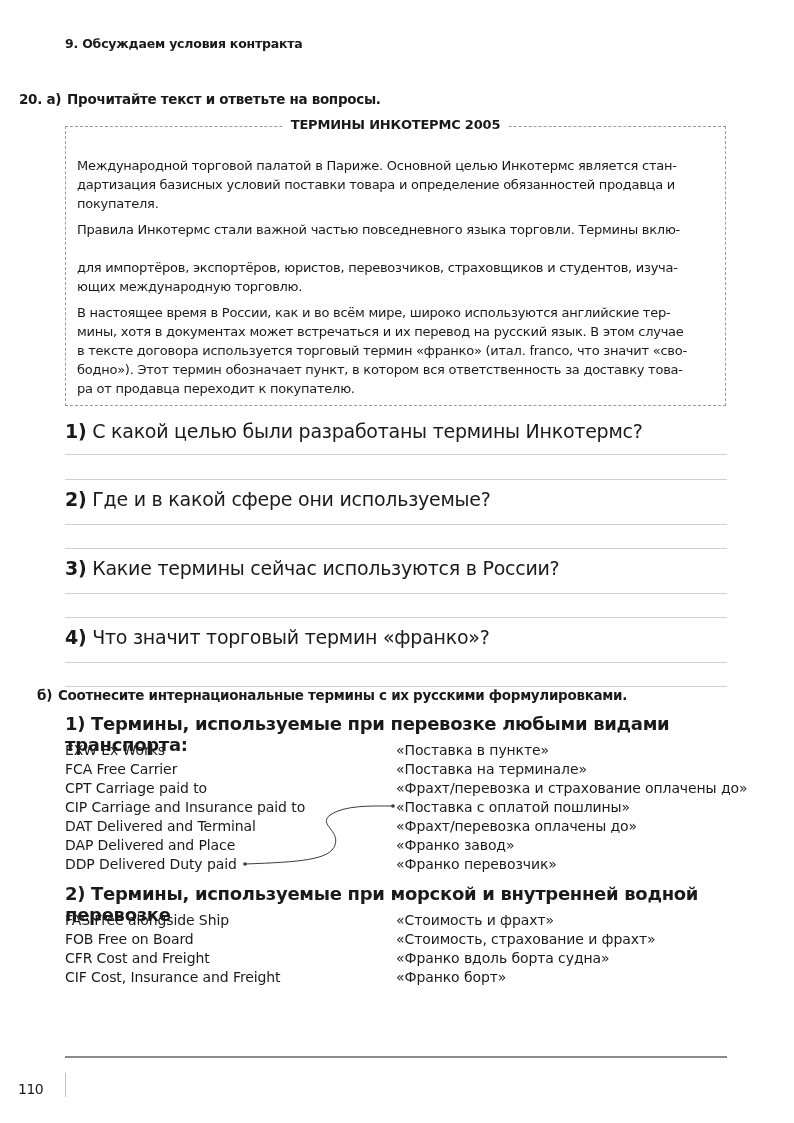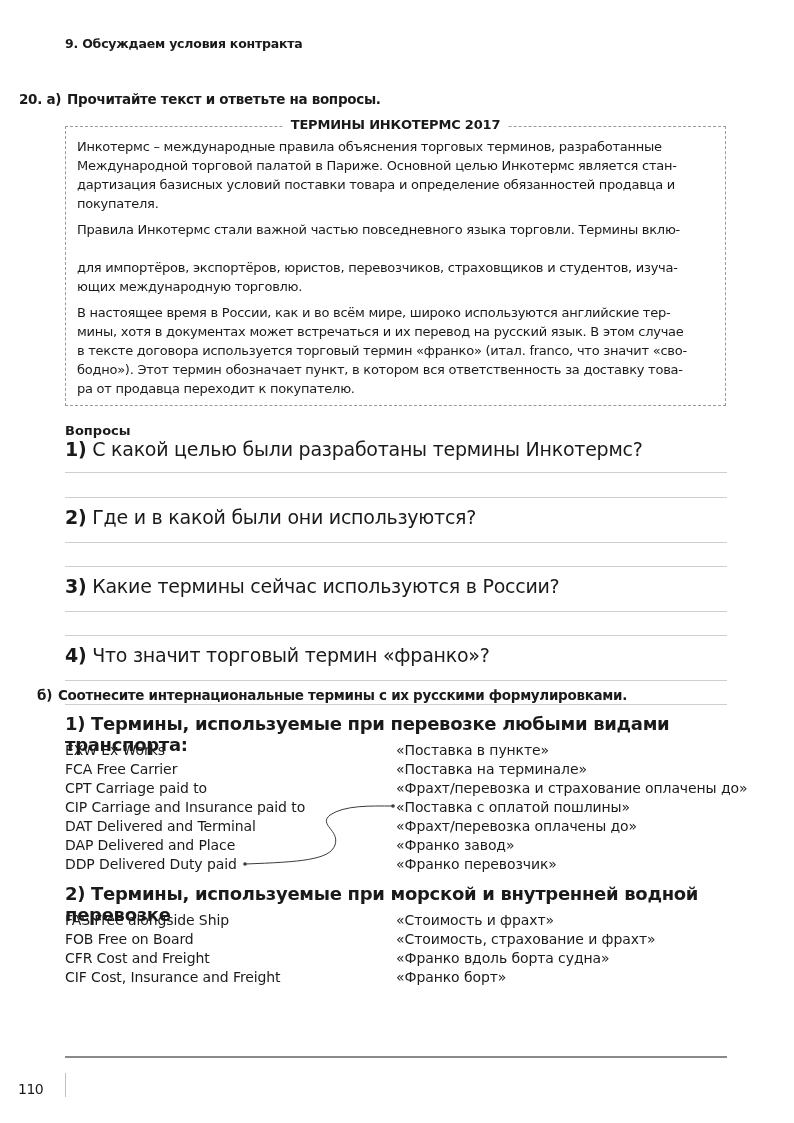--- a/index.html
+++ b/index.html
@@ -45,24 +45,24 @@
 </head>
 <body>
 
 <div class="abs chapter">9. Обсуждаем условия контракта</div>
 
 <div class="abs task-head">
   <span class="num">20. а)</span><span>Прочитайте текст и ответьте на вопросы.</span>
 </div>
 
 <div class="abs textbox">
-  <div class="box-title">ТЕРМИНЫ ИНКОТЕРМС 2017</div>
+  <div class="box-title">ТЕРМИНЫ ИНКОТЕРМС 2005</div>
   <div class="box-body">
     <p>
-      <span>Инкотермс – международные правила объяснения торговых терминов, разработанные</span><br>
+      <br>
       <span>Международной торговой палатой в Париже. Основной целью Инкотермс является стан-</span><br>
       <span>дартизация базисных условий поставки товара и определение обязанностей продавца и</span><br>
       <span>покупателя.</span>
     </p>
     <p>
       <span>Правила Инкотермс стали важной частью повседневного языка торговли. Термины вклю-</span><br>
       <br>
       <span>для импортёров, экспортёров, юристов, перевозчиков, страховщиков и студентов, изуча-</span><br>
       <span>ющих международную торговлю.</span>
     </p>
@@ -70,32 +70,31 @@
       <span>В настоящее время в России, как и во всём мире, широко используются английские тер-</span><br>
       <span>мины, хотя в документах может встречаться и их перевод на русский язык. В этом случае</span><br>
       <span>в тексте договора используется торговый термин «франко» (итал. franco, что значит «сво-</span><br>
       <span>бодно»). Этот термин обозначает пункт, в котором вся ответственность за доставку това-</span><br>
       <span>ра от продавца переходит к покупателю.</span>
     </p>
   </div>
 </div>
 
 <div class="abs questions">
-  <div class="q-title">Вопросы</div>
 
   <div class="question">
     <span class="qn">1)</span>
     <span>С какой целью были разработаны термины Инкотермс?</span>
   </div>
   <div class="ans-line" style="margin-top:14px"></div>
   <div class="ans-line" style="margin-top:24px"></div>
 
   <div class="question" style="margin-top:10px">
     <span class="qn">2)</span>
-    <span>Где и в какой были они используются?</span>
+    <span>Где и в какой сфере они используемые?</span>
   </div>
   <div class="ans-line" style="margin-top:16px"></div>
   <div class="ans-line" style="margin-top:23px"></div>
 
   <div class="question" style="margin-top:10px">
     <span class="qn">3)</span>
     <span>Какие термины сейчас используются в России?</span>
   </div>
   <div class="ans-line" style="margin-top:16px"></div>
   <div class="ans-line" style="margin-top:23px"></div>

